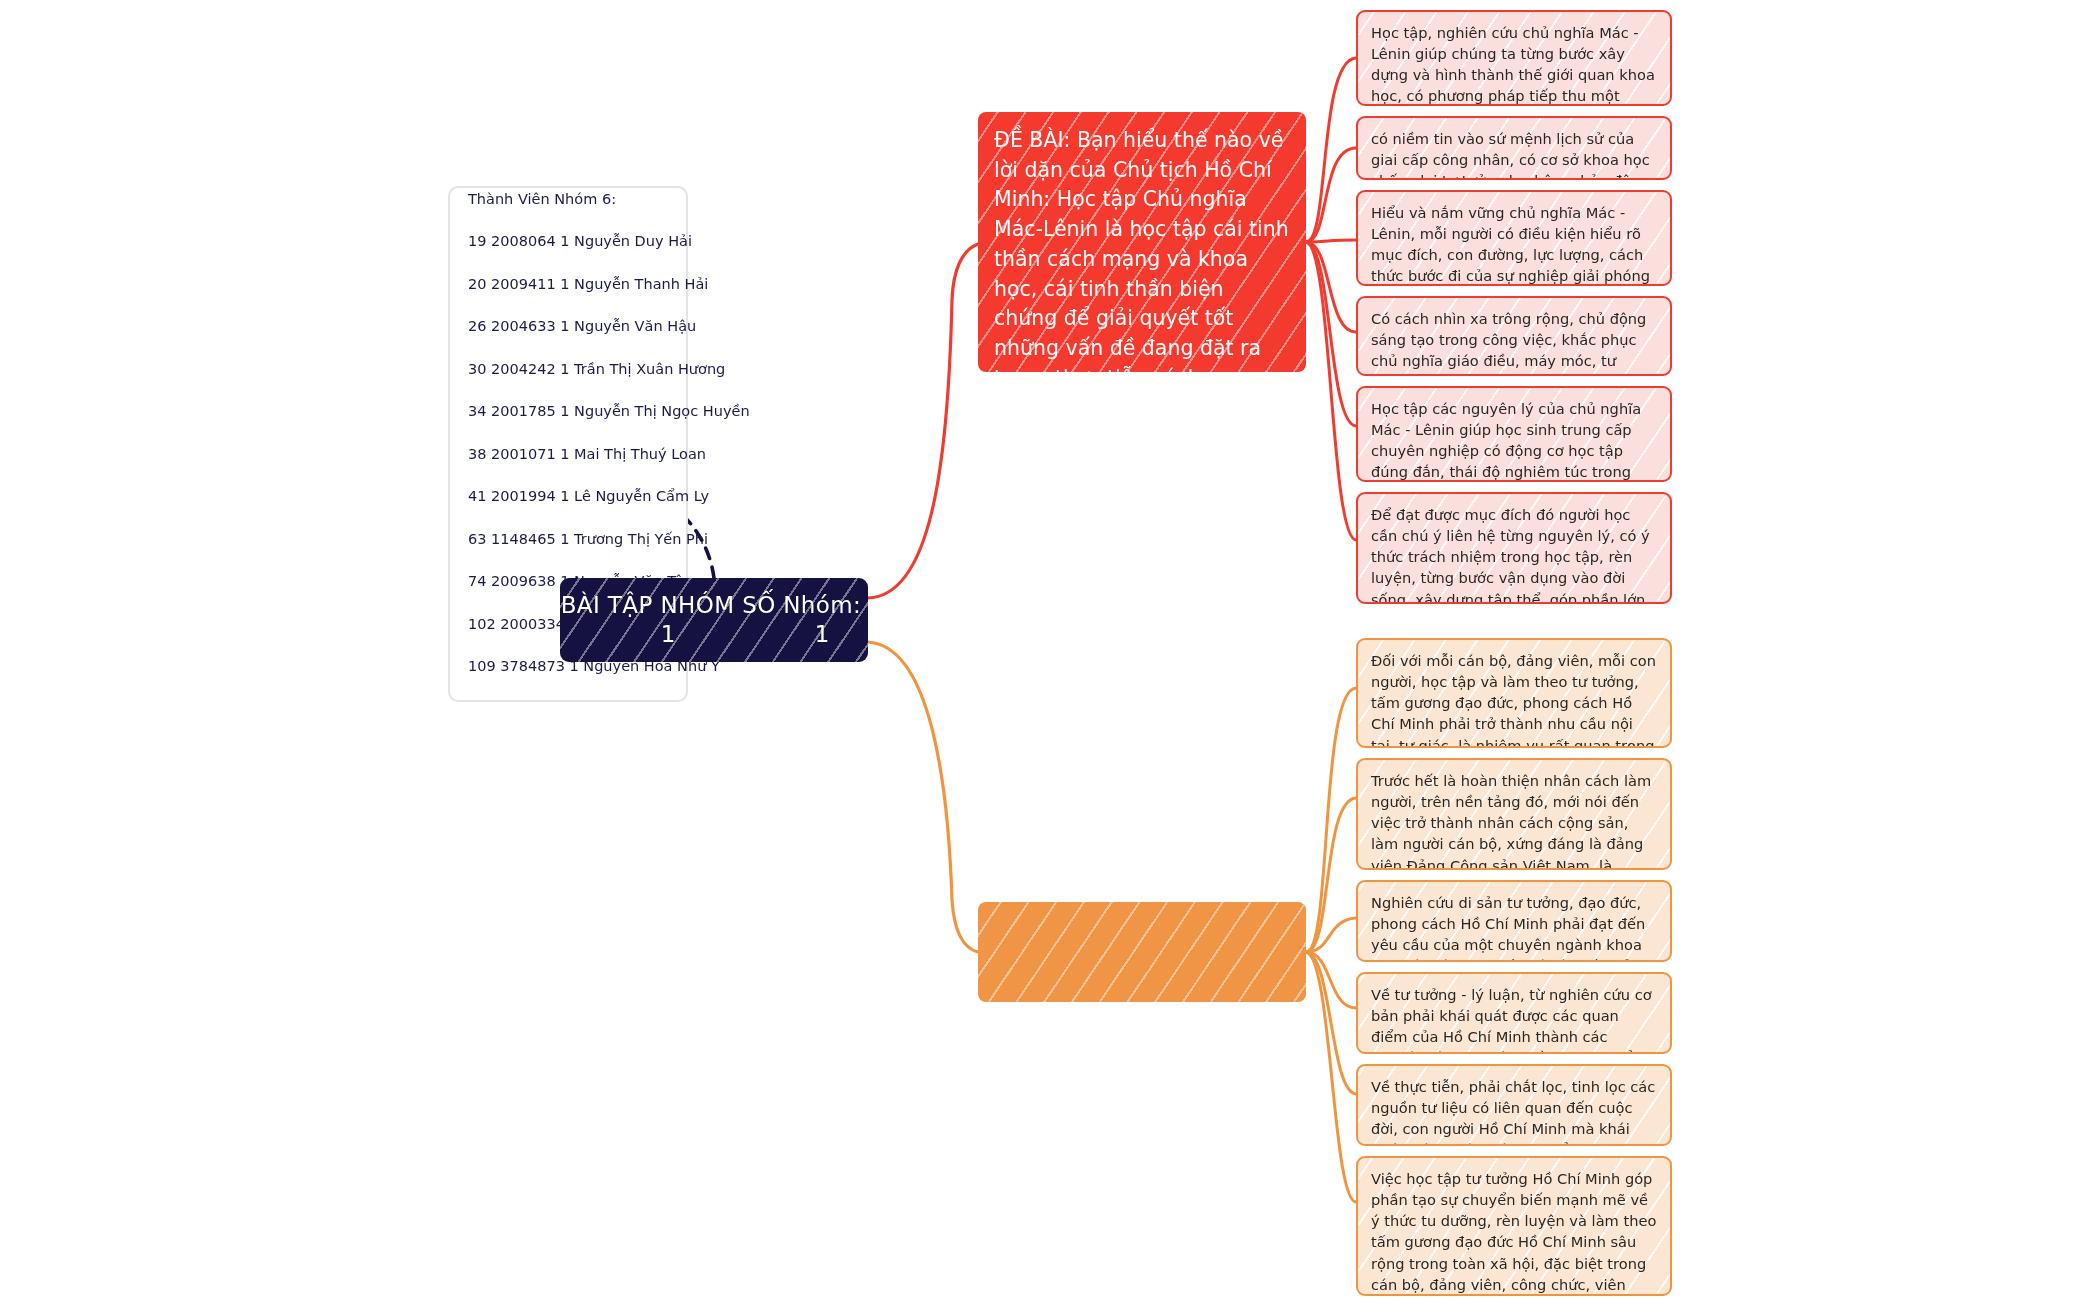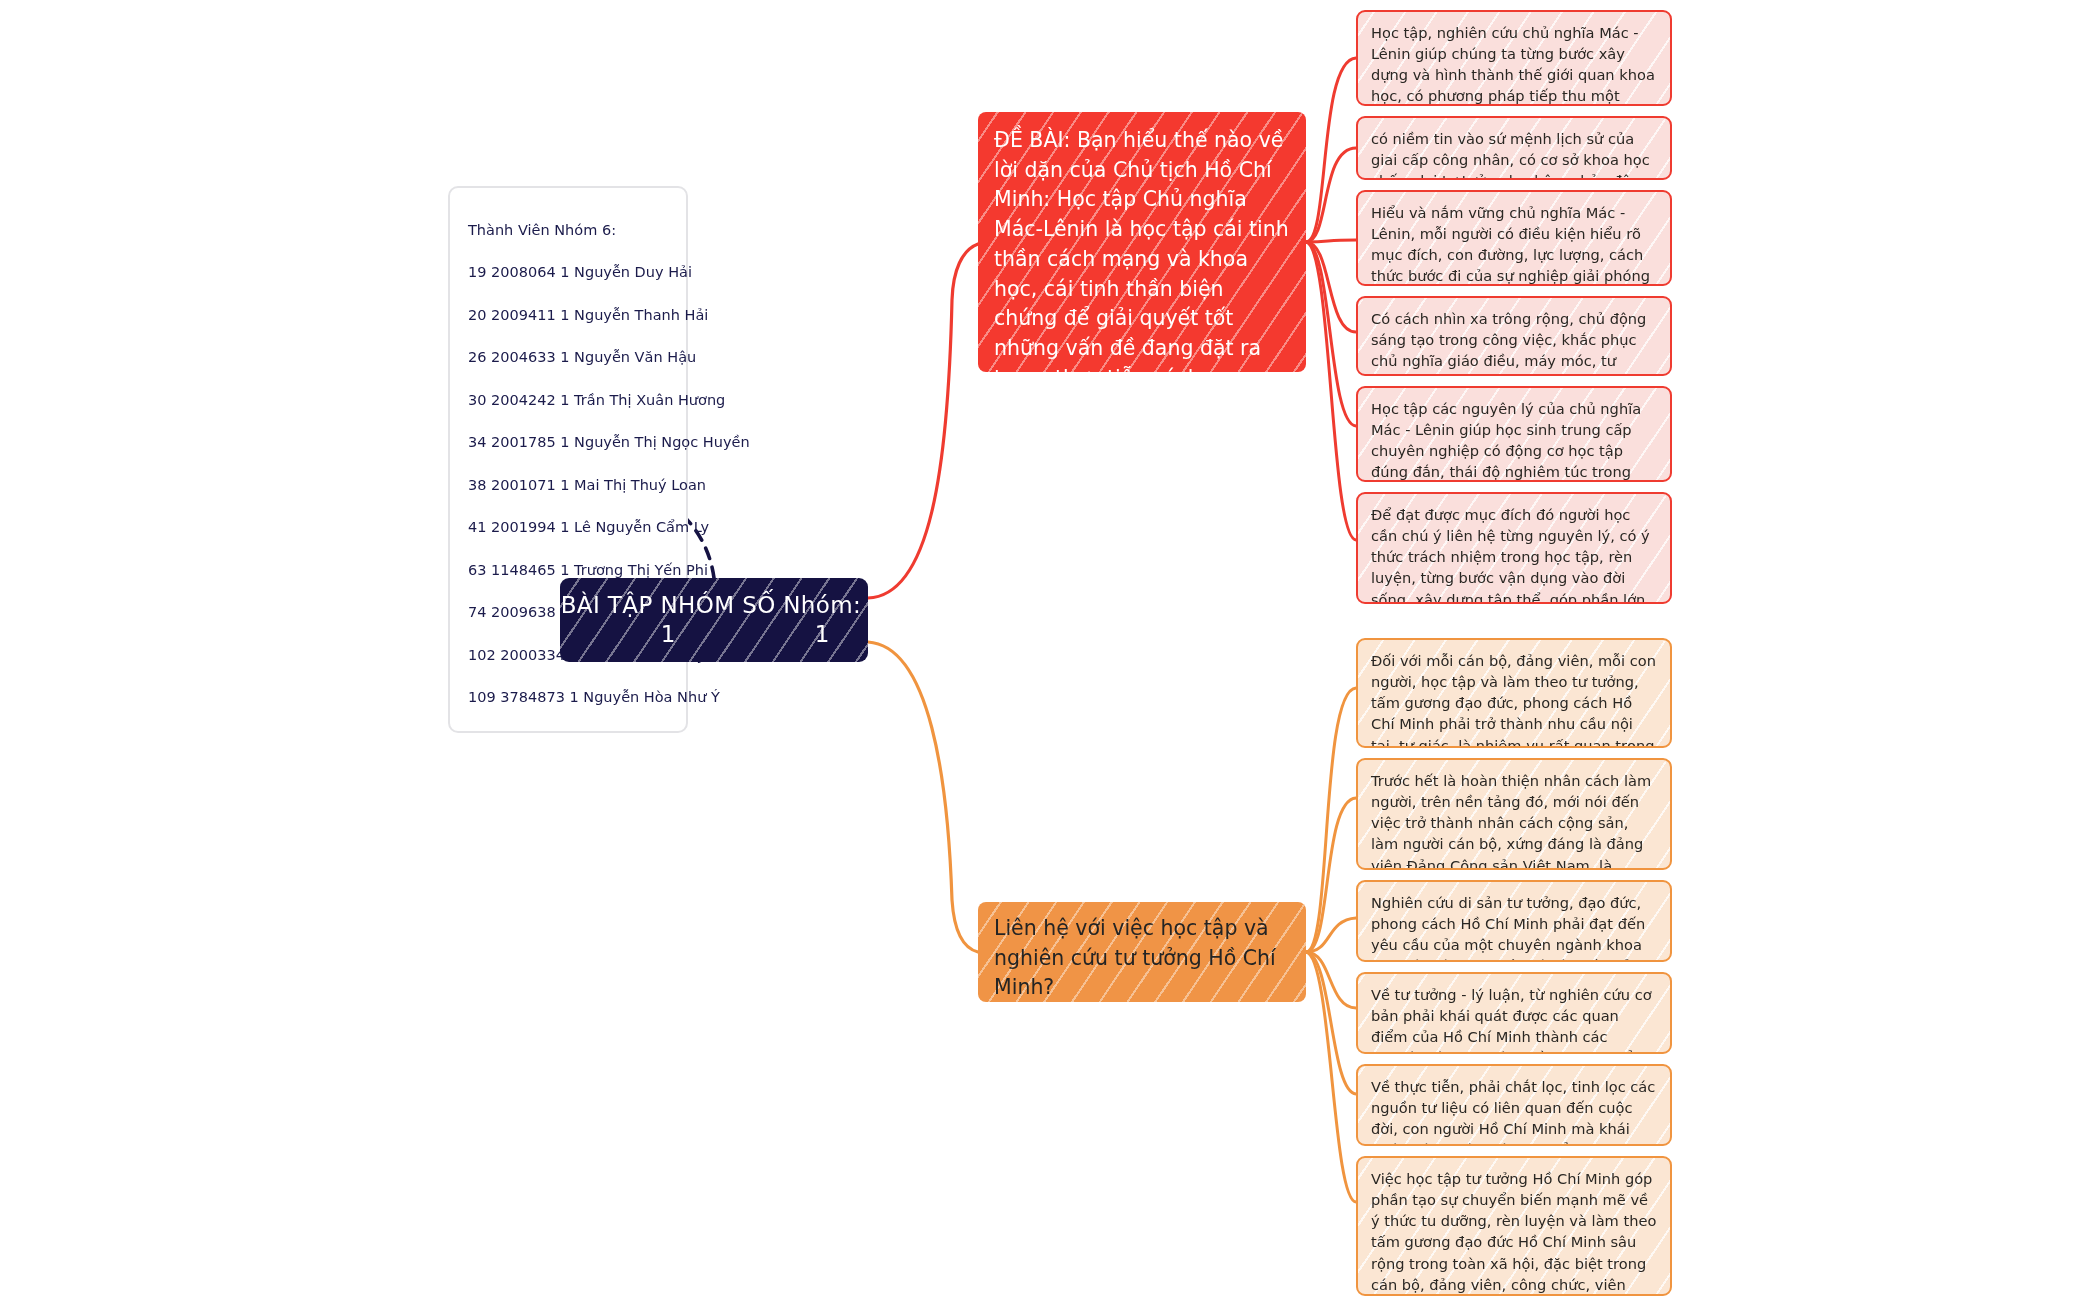--- a/index.html
+++ b/index.html
@@ -25,21 +25,21 @@
 
   
   .member-box {
     position: absolute;
     left: 448px;
     top: 186px;
     width: 240px;
     background: #ffffff;
     border: 2px solid #e3e3e6;
     border-radius: 10px;
-    padding: 31px 18px 22px 18px;
+    padding: 0 18px 22px 18px;
     box-sizing: border-box;
     color: #1b1b4b;
     font-size: 14.5px;
     line-height: 1.55;
   }
   .member-title {
     margin-bottom: 16px;
     white-space: nowrap;
   }
   .member-row { white-space: nowrap; margin-top: 20px; }
@@ -232,21 +232,20 @@
     <div class="hatch soft"></div>
     <span class="txt">Học tập các nguyên lý của chủ nghĩa Mác - Lênin giúp học sinh trung cấp chuyên nghiệp có động cơ học tập đúng đắn, thái độ nghiêm túc trong rèn luyện đạo đức công dân, ý thức nghề nghiệp của người lao động tương lai.</span>
   </div>
 <div class="card card-red" style="left:1356px; top:492px; width:316px; height:112px;">
     <div class="hatch soft"></div>
     <span class="txt">Để đạt được mục đích đó người học cần chú ý liên hệ từng nguyên lý, có ý thức trách nhiệm trong học tập, rèn luyện, từng bước vận dụng vào đời sống, xây dựng tập thể, góp phần lớn nhất vào sự nghiệp đẩy mạnh công nghiệp hóa, hiện đại hóa đất nước</span>
   </div>
 
 <div class="branch-node branch-orange">
   <div class="hatch"></div>
-  <span class="txt">Liên hệ với việc học tập và nghiên cứu tư tưởng Hồ Chí Minh?</span>
 </div>
 
 <div class="card card-orange" style="left:1356px; top:638px;  width:316px; height:110px;">
     <div class="hatch soft"></div>
     <span class="txt">Đối với mỗi cán bộ, đảng viên, mỗi con người, học tập và làm theo tư tưởng, tấm gương đạo đức, phong cách Hồ Chí Minh phải trở thành nhu cầu nội tại, tự giác, là nhiệm vụ rất quan trọng và thường xuyên, nhằm tự giáo dục rèn luyện bản thân mình.</span>
   </div>
 <div class="card card-orange" style="left:1356px; top:758px;  width:316px; height:112px;">
     <div class="hatch soft"></div>
     <span class="txt"> Trước hết là hoàn thiện nhân cách làm người, trên nền tảng đó, mới nói đến việc trở thành nhân cách cộng sản, làm người cán bộ, xứng đáng là đảng viên Đảng Cộng sản Việt Nam, là "người lãnh đạo, người đầy tớ thật trung thành của nhân dân".</span>
   </div>

